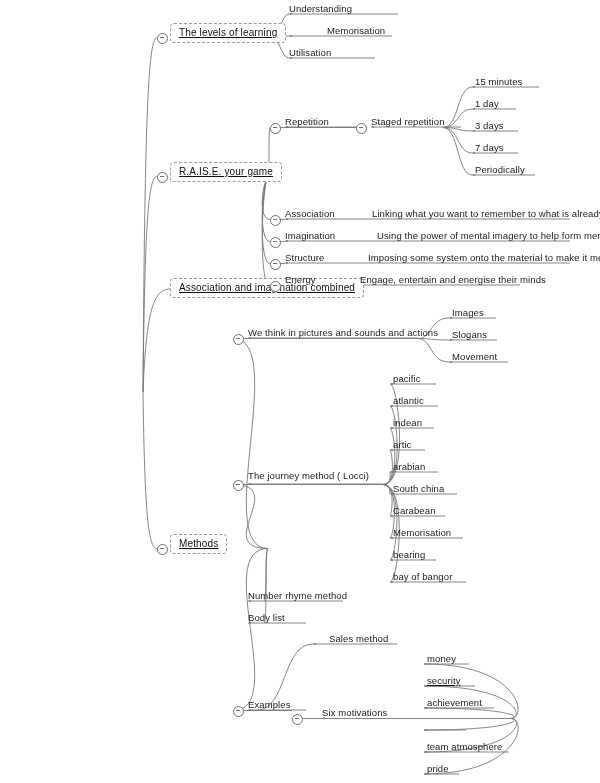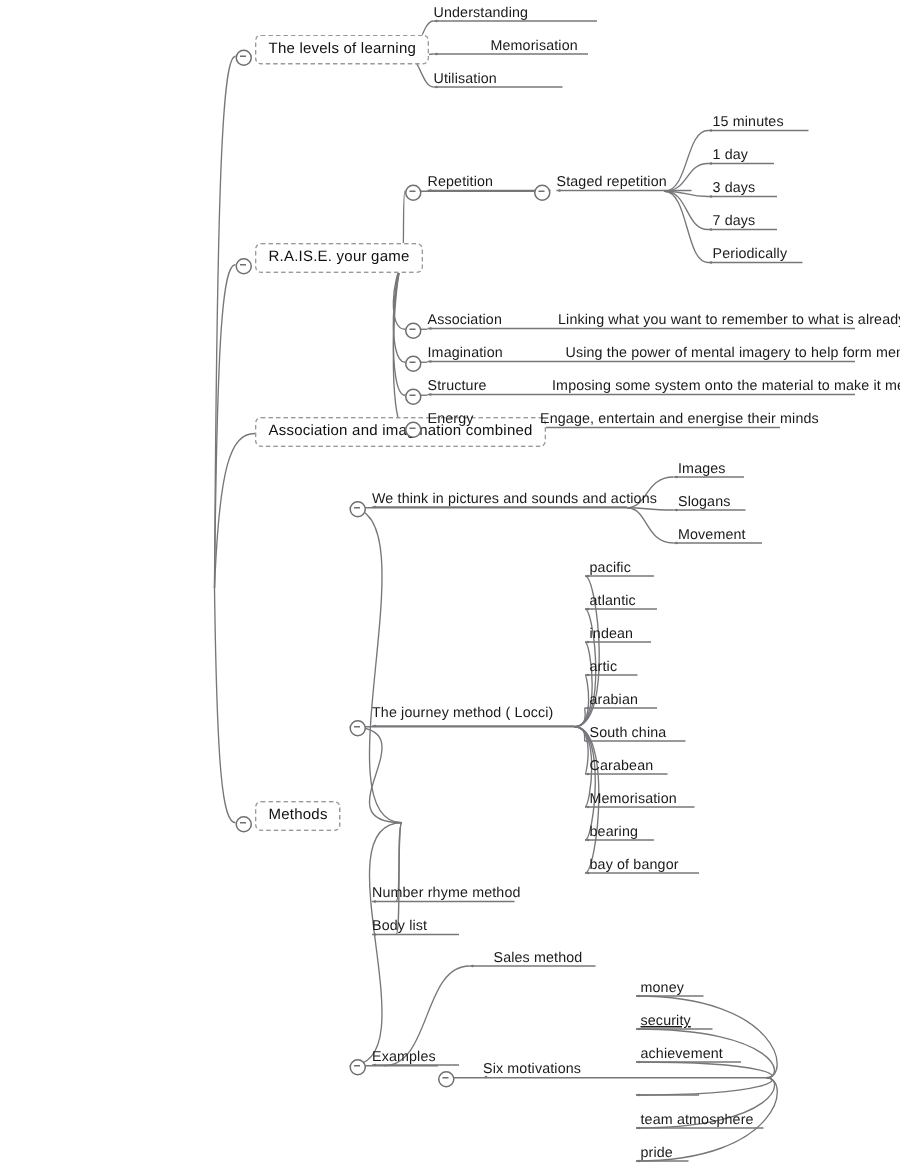--- a/index.html
+++ b/index.html
@@ -7,21 +7,21 @@
        font-family:"Liberation Sans","DejaVu Sans",sans-serif;}
   #stage{position:relative;width:600px;height:783px;background:#fff;}
   svg#wires{position:absolute;left:0;top:0;width:600px;height:783px;}
   .leaf-label{position:absolute;white-space:nowrap;font-size:9.5px;color:#1a1a1a;
               letter-spacing:.1px;line-height:11px;}
   .root-node{position:absolute;background:#aaf3f5;border:1px solid #7fb8bd;
              border-radius:6px;font-size:11px;color:#101010;
              padding:4px 9px 5px 9px;letter-spacing:.15px;}
   .box-node{position:absolute;background:#ffffff;border:1px dashed #9a9a9a;
             border-radius:4px;font-size:10px;color:#101010;
-            padding:3px 8px 4px 8px;letter-spacing:.15px;}
+            padding:3px 8px 4px 8px;letter-spacing:.15px;text-decoration:underline;}
   .toggle{position:absolute;width:9px;height:9px;border:1px solid #6f6f6f;
           border-radius:50%;background:#fff;}
   .toggle::before{content:"";position:absolute;left:1.5px;top:3px;
           width:4px;height:1px;background:#6f6f6f;}
 </style>
 </head>
 <body>
 
 <div id="stage">
 

